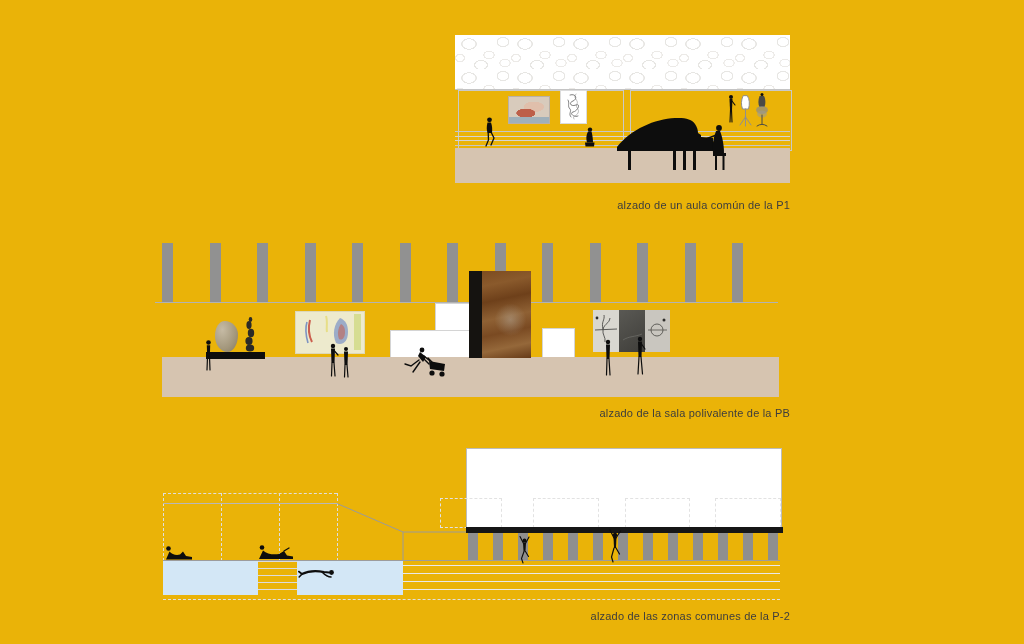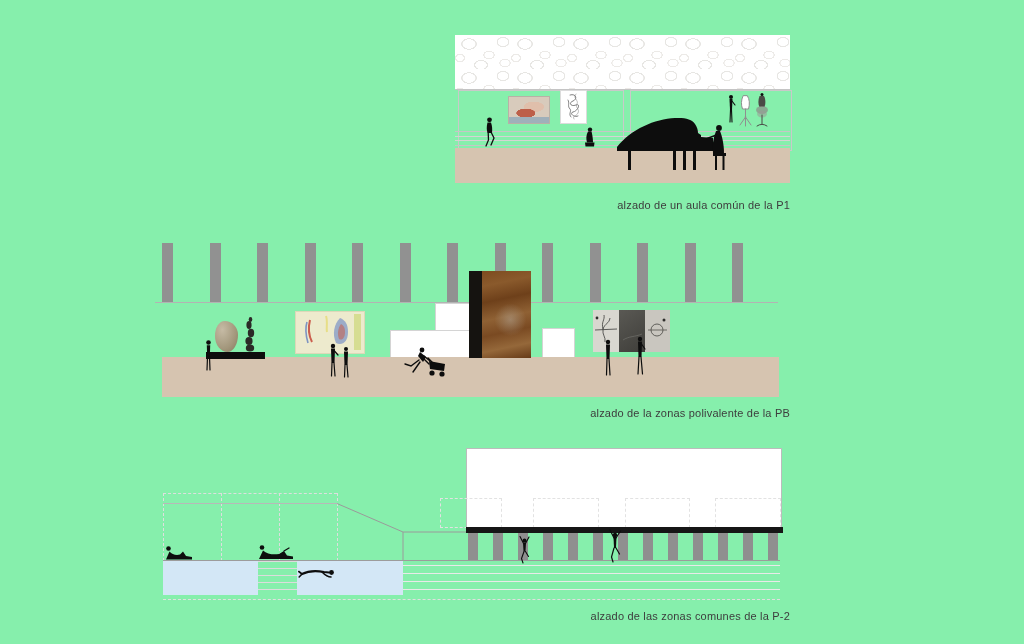--- a/index.html
+++ b/index.html
@@ -1,17 +1,17 @@
 <!DOCTYPE html>
 <html style="--floor: #d6c4b0; --column-gray: #919191; --pool-blue: #d3e7f6; --beam-black: #161616; --caption-text: #3d3d3d; --silhouette: #0d0d0d;"><head>
 <meta charset="utf-8">
 <style>
   html,body{margin:0;padding:0;background:#fff;}
   body{font-family:"Liberation Sans",sans-serif;}
-  .canvas{position:relative;width:1024px;height:644px;background:#86efac;overflow:hidden;}
+  .canvas{position:relative;width:1024px;height:644px;background:#eab308;overflow:hidden;}
   .elev{position:absolute;}
   .abs{position:absolute;}
   .caption{position:absolute;font-size:11px;letter-spacing:.2px;color:var(--caption-text);white-space:nowrap;text-align:right;}
 
   
   #elev-aula{left:455px;top:35px;width:335px;height:148px;}
   .stone-band{left:0;top:0;width:335px;height:54px;border-bottom:1px solid #c4c4c4;background-color:#fff;
     background-image:
       radial-gradient(11px 8px at 14px 9px, transparent 58%, #e7e6e3 60%, #e7e6e3 70%, transparent 72%),
       radial-gradient(8px 6px at 34px 20px, transparent 55%, #eceae7 58%, #eceae7 70%, transparent 72%),
@@ -241,21 +241,21 @@
 
     <svg class="abs" style="left:445px;top:87px" width="50" height="49" viewBox="0 0 50 49">
       <circle class="sil" cx="8" cy="12" r="2.2"></circle>
       <path class="sil" d="M6,14.5 L10,14.5 L9.5,29 L6.5,29 Z"></path>
       <path class="sil-s" stroke-width="1.2" d="M7,29 L6.5,45 M9,29 L10,45"></path>
       <circle class="sil" cx="40" cy="9" r="2.2"></circle>
       <path class="sil" d="M38,11.5 L42,11.5 L41.5,27 L38.5,27 Z"></path>
       <path class="sil-s" stroke-width="1.2" d="M39,27 L38,44 M41,27 L42.5,44 M41.5,14 L45,19"></path>
     </svg>
 
-    <div class="caption" style="top:164px;right:-10px">alzado de la zonas polivalente de la PB</div>
+    <div class="caption" style="top:164px;right:-10px">alzado de la sala polivalente de la PB</div>
   </div>
 
   <div class="elev" id="elev-zonas">
     <div class="abs" id="big-rect"></div>
     <div class="abs dash-box" id="dash1"></div>
     <div class="abs dash-box" id="dash2"></div>
     <div class="abs dash-box" id="dash3"></div>
     <div class="abs dash-box" id="dash4"></div>
     <div class="abs dash-v" style="left:0"></div>
     <div class="abs dash-v" style="left:58px"></div>

